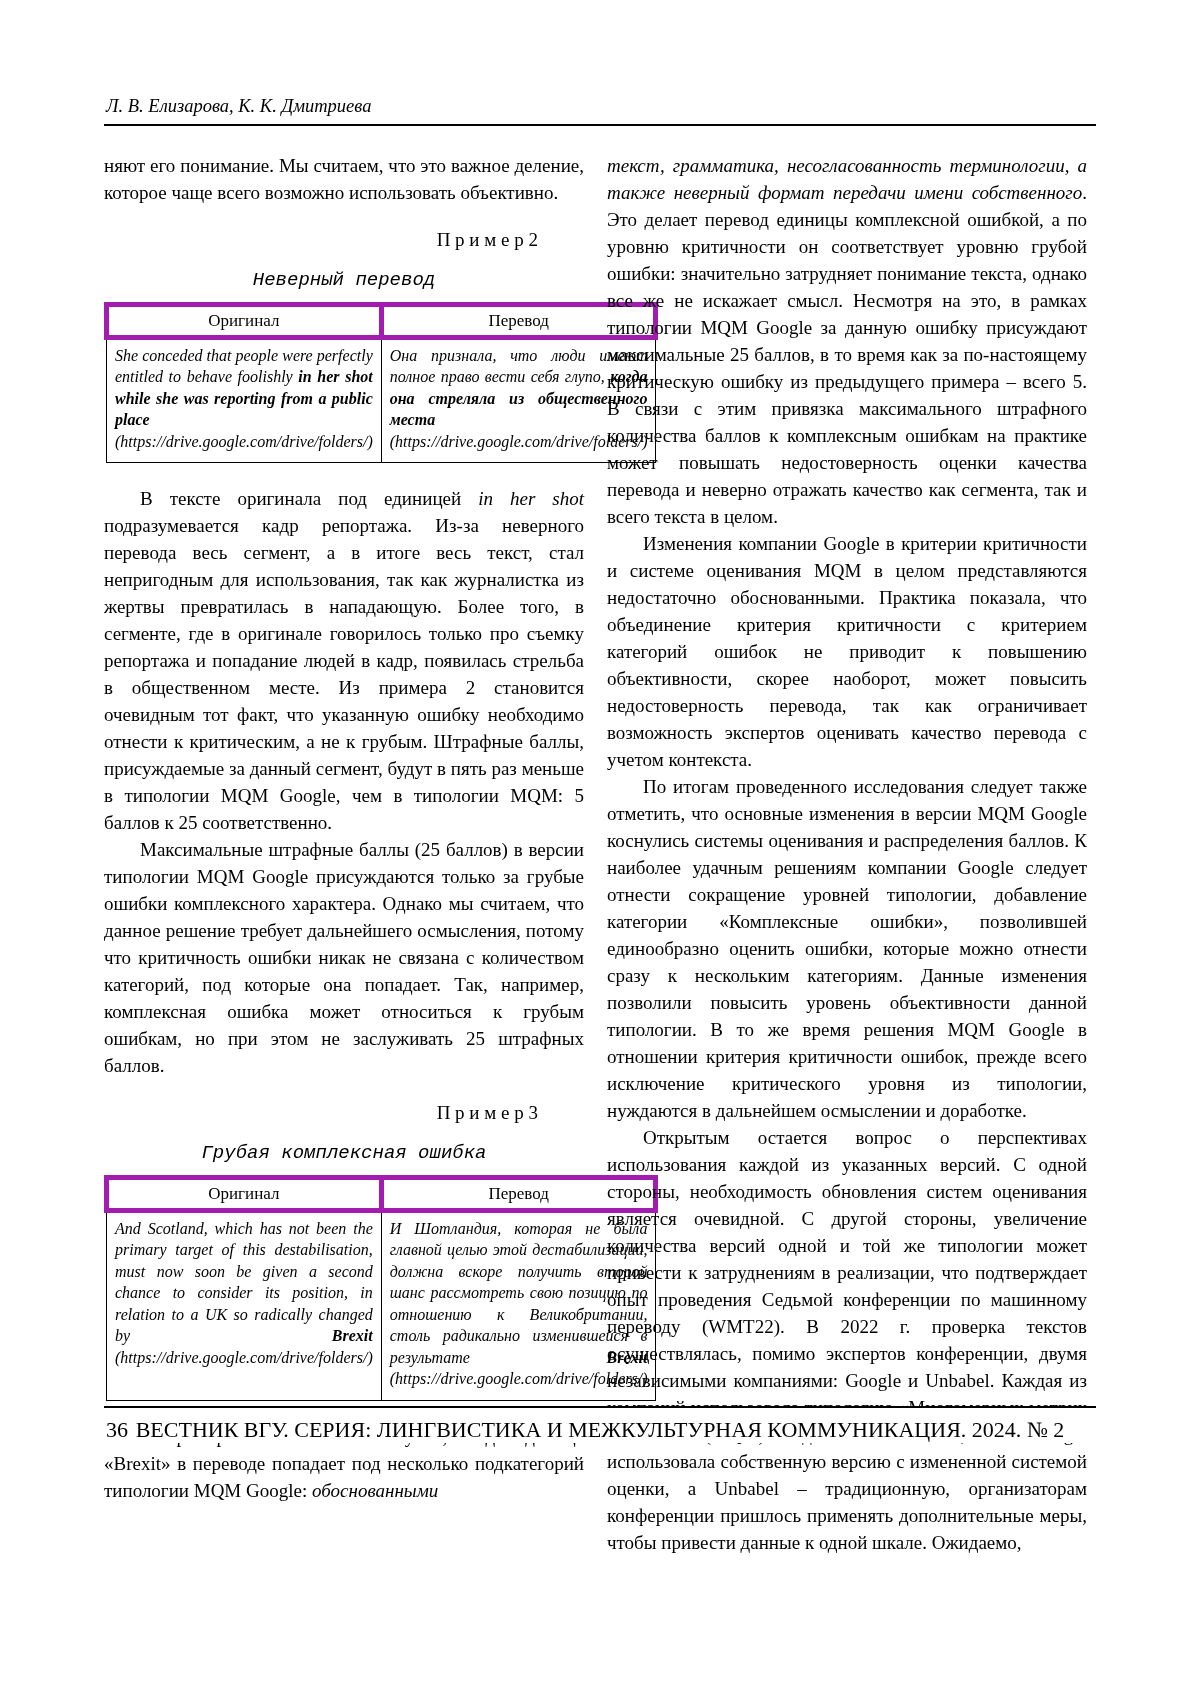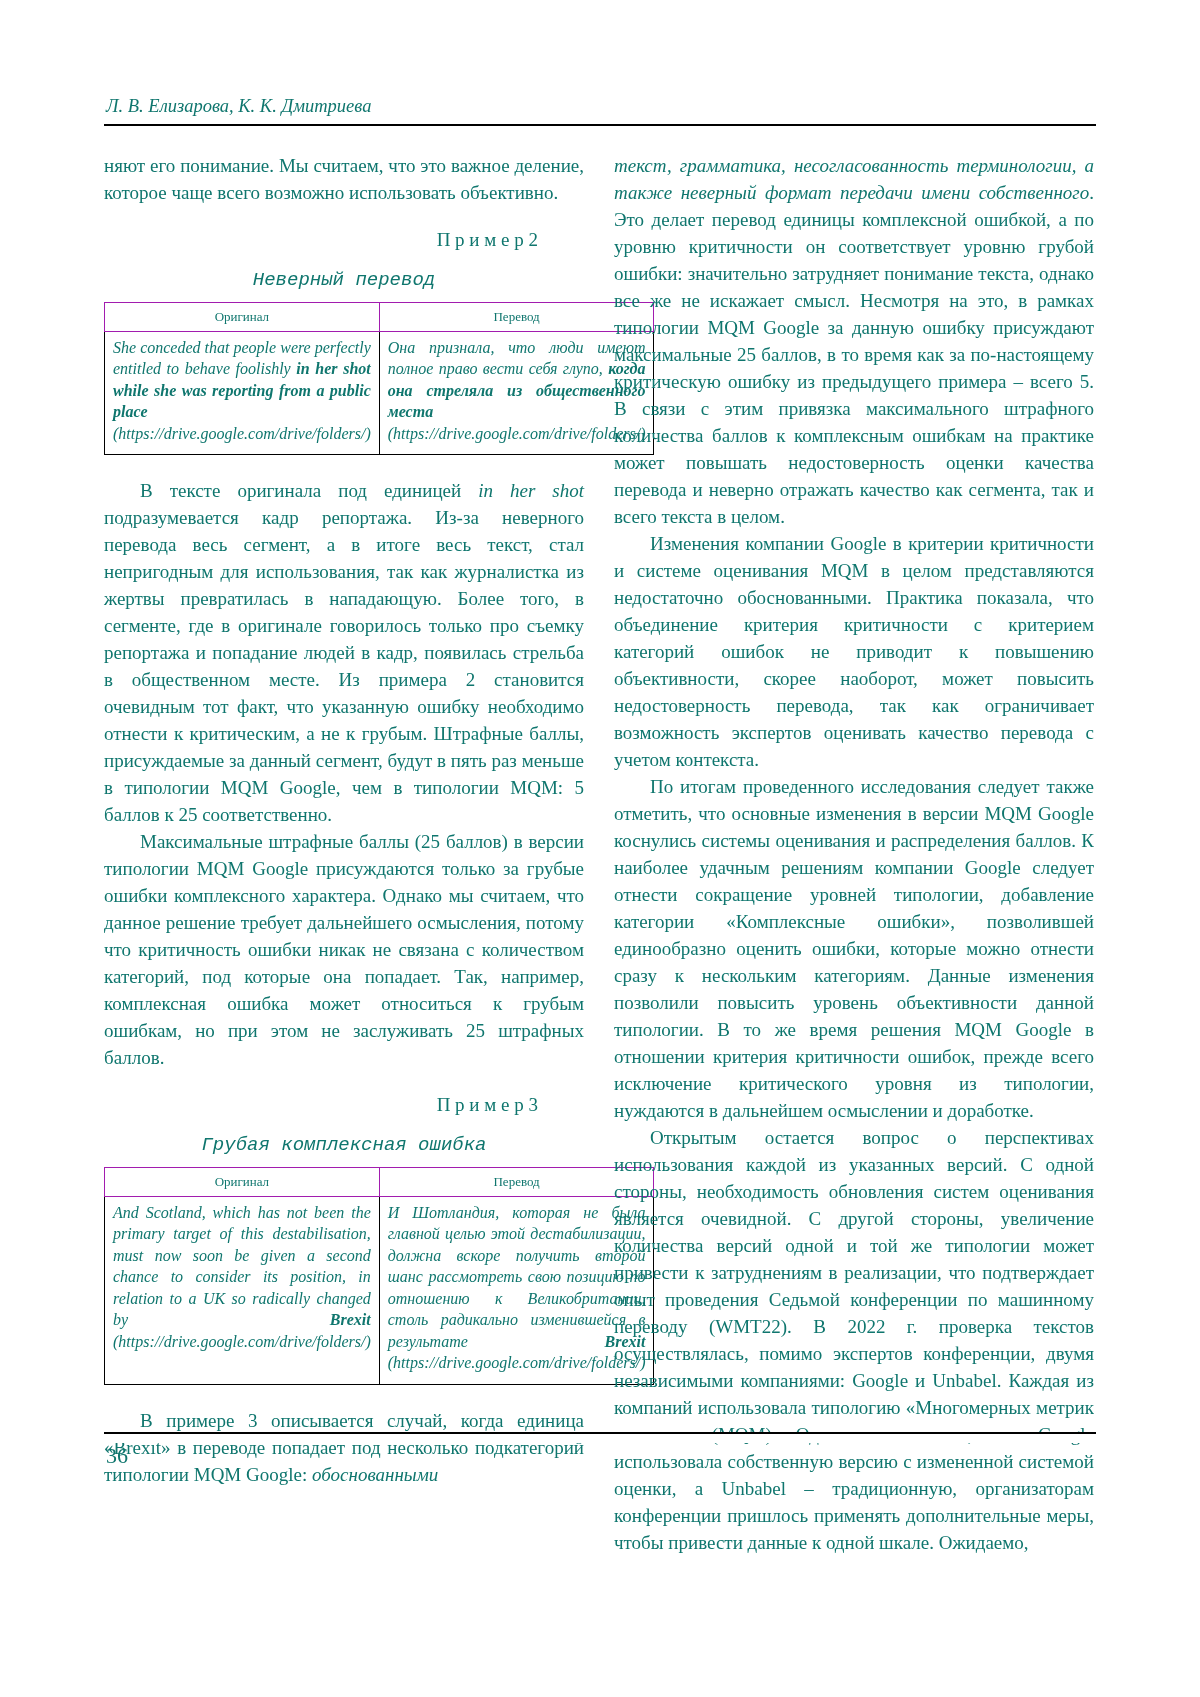--- a/index.html
+++ b/index.html
@@ -5,52 +5,52 @@
   * { box-sizing: border-box; }
   html, body { margin: 0; padding: 0; }
   body {
     width: 1200px; height: 1697px;
     background: #ffffff; overflow: hidden;
   }
   .page {
     position: relative;
     width: 1200px; height: 1475px;
     font-family: "Liberation Serif", serif;
-    color: #0f766e;
+    color: #000000;
   }
   .inner { padding: 96px 104px 0 104px; }
 
   .running-header {
     display: flex; justify-content: space-between; align-items: baseline;
     font-style: italic; font-size: 18.5px;
     padding: 0 2px 7px 2px;
     border-bottom: 2px solid #000;
   }
 
-  .columns { display: flex; gap: 30px; padding-top: 26px; }
+  .columns { display: flex; gap: 23px; padding-top: 26px; }
   .col {
     width: 480px;
     font-size: 19px; line-height: 27px;
     text-align: justify;
   }
   .col p { margin: 0; text-indent: 36px; }
   .col p.cont { text-indent: 0; }
 
   .example-label { text-align: right; padding-right: 46px; margin: 20px 0 14px 0; }
 
   .tbl-caption { text-align: center; font-style: italic; margin: 0 0 8px 0; font-family: Liberation Mono, monospace; }
 
   table.ex {
     width: 100%; border-collapse: collapse;
     font-size: 16px; line-height: 21.5px;
     margin-bottom: 22px;
   }
   table.ex th {
-    font-weight: normal; font-size: 13px; text-align: center;
-    padding: 3px 4px; border: 1px solid #a21caf;
+    font-weight: normal; font-size: 17px; text-align: center;
+    padding: 3px 4px; border: 5px solid #a21caf;
     width: 50%;
   }
   table.ex td {
     font-style: italic; text-align: justify; vertical-align: top;
     padding: 5px 8px 10px 8px; border: 1px solid #000;
     width: 50%;
   }
   .b { font-weight: bold; }
   .i { font-style: italic; }
 
@@ -130,14 +130,15 @@
         <p>По итогам проведенного исследования следует также отметить, что основные изменения в версии MQM Google коснулись системы оценивания и распределения баллов. К наиболее удачным решениям компании Google следует отнести сокращение уровней типологии, добавление категории «Комплексные ошибки», позволившей единообразно оценить ошибки, которые можно отнести сразу к нескольким категориям. Данные изменения позволили повысить уровень объективности данной типологии. В то же время решения MQM Google в отношении критерия критичности ошибок, прежде всего исключение критического уровня из типологии, нуждаются в дальнейшем осмыслении и доработке.</p>
 
         <p>Открытым остается вопрос о перспективах использования каждой из указанных версий. С одной стороны, необходимость обновления систем оценивания является очевидной. С другой стороны, увеличение количества версий одной и той же типологии может привести к затруднениям в реализации, что подтверждает опыт проведения Седьмой конференции по машинному переводу (WMT22). В 2022 г. проверка текстов осуществлялась, помимо экспертов конференции, двумя независимыми компаниями: Google и Unbabel. Каждая из компаний использовала типологию «Многомерных метрик качества» (MQM). Однако из-за того, что Google использовала собственную версию с измененной системой оценки, а Unbabel – традиционную, организаторам конференции пришлось применять дополнительные меры, чтобы привести данные к одной шкале. Ожидаемо,</p>
       </div>
 
     </div>
   </div>
 
   <div class="footer">
     <span class="page-num">36</span>
+    <span class="journal">ВЕСТНИК ВГУ. СЕРИЯ: ЛИНГВИСТИКА И МЕЖКУЛЬТУРНАЯ КОММУНИКАЦИЯ. 2024. № 2</span>
   </div>
 </div>
 
 </body></html>

